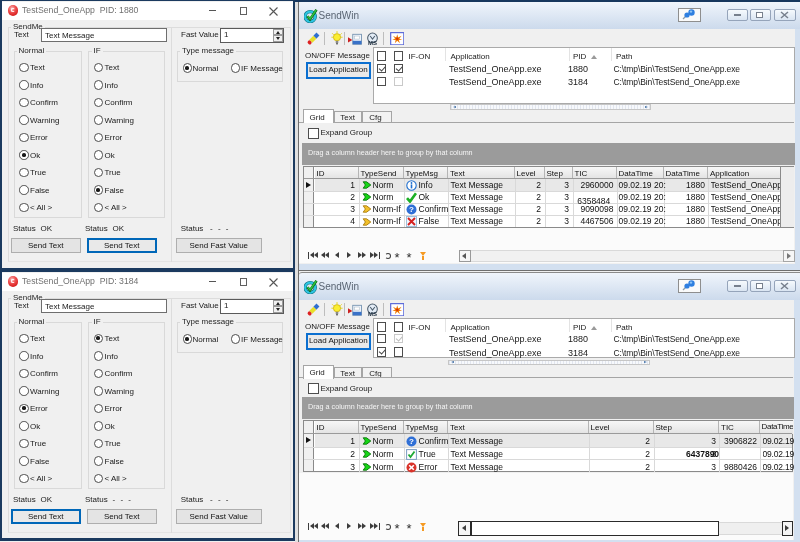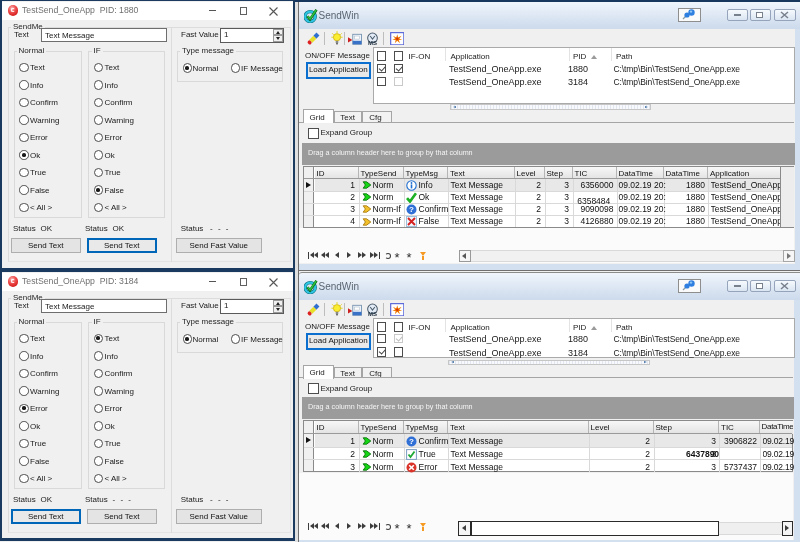--- a/index.html
+++ b/index.html
@@ -211,24 +211,24 @@
 <div class="gc" style="left:450.5px;top:204px;">Text Message</div>
 <div class="gc" style="left:450.5px;top:216.2px;">Text Message</div>
 <div class="gc" style="left:515px;top:179.6px;width:26px;text-align:right;">2</div>
 <div class="gc" style="left:515px;top:191.8px;width:26px;text-align:right;">2</div>
 <div class="gc" style="left:515px;top:204px;width:26px;text-align:right;">2</div>
 <div class="gc" style="left:515px;top:216.2px;width:26px;text-align:right;">2</div>
 <div class="gc" style="left:546px;top:179.6px;width:23px;text-align:right;">3</div>
 <div class="gc" style="left:546px;top:191.8px;width:23px;text-align:right;">3</div>
 <div class="gc" style="left:546px;top:204px;width:23px;text-align:right;">3</div>
 <div class="gc" style="left:546px;top:216.2px;width:23px;text-align:right;">3</div>
-<div class="gc" style="left:574px;top:179.6px;width:39.5px;text-align:right;">6356000</div>
+<div class="gc" style="left:574px;top:179.6px;width:39.5px;text-align:right;">2960000</div>
 <div class="gc" style="left:574px;top:196px;width:39.5px;text-align:center;">6358484</div>
 <div class="gc" style="left:574px;top:204px;width:39.5px;text-align:right;">9090098</div>
-<div class="gc" style="left:574px;top:216.2px;width:39.5px;text-align:right;">4126880</div>
+<div class="gc" style="left:574px;top:216.2px;width:39.5px;text-align:right;">4467506</div>
 <div class="gc" style="left:618.5px;top:179.6px;">09.02.19 20:</div>
 <div class="gc" style="left:618.5px;top:191.8px;">09.02.19 20:</div>
 <div class="gc" style="left:618.5px;top:204px;">09.02.19 20:</div>
 <div class="gc" style="left:618.5px;top:216.2px;">09.02.19 20:</div>
 <div class="gc" style="left:666px;top:179.6px;width:39px;text-align:right;">1880</div>
 <div class="gc" style="left:666px;top:191.8px;width:39px;text-align:right;">1880</div>
 <div class="gc" style="left:666px;top:204px;width:39px;text-align:right;">1880</div>
 <div class="gc" style="left:666px;top:216.2px;width:39px;text-align:right;">1880</div>
 <div class="gc" style="left:710.5px;top:179.6px;width:69px;overflow:hidden;">TestSend_OneApp.</div>
 <div class="gc" style="left:710.5px;top:191.8px;width:69px;overflow:hidden;">TestSend_OneApp.</div>
@@ -423,21 +423,21 @@
 <div class="gc" style="left:450.5px;top:448.8px;">Text Message</div>
 <div class="gc" style="left:450.5px;top:461.6px;">Text Message</div>
 <div class="gc" style="left:620px;top:436px;width:30px;text-align:right;">2</div>
 <div class="gc" style="left:620px;top:448.8px;width:30px;text-align:right;">2</div>
 <div class="gc" style="left:620px;top:461.6px;width:30px;text-align:right;">2</div>
 <div class="gc" style="left:686px;top:436px;width:30px;text-align:right;">3</div>
 <div class="gc" style="left:686px;top:448.8px;width:30px;text-align:right;">3</div>
 <div class="gc" style="left:686px;top:461.6px;width:30px;text-align:right;">3</div>
 <div class="gc" style="left:721px;top:436px;width:36px;text-align:right;">3906822</div>
 <div class="gc" style="left:686px;top:448.8px;width:36px;text-align:left;font-weight:bold;">6437890</div>
-<div class="gc" style="left:721px;top:461.6px;width:36px;text-align:right;">5737437</div>
+<div class="gc" style="left:721px;top:461.6px;width:36px;text-align:right;">9880426</div>
 <div class="gc" style="left:762.5px;top:436px;width:31px;overflow:hidden;letter-spacing:-0.2px;">09.02.19</div>
 <div class="gc" style="left:762.5px;top:448.8px;width:31px;overflow:hidden;letter-spacing:-0.2px;">09.02.19</div>
 <div class="gc" style="left:762.5px;top:461.6px;width:31px;overflow:hidden;letter-spacing:-0.2px;">09.02.19</div>
 
 <div class="a" style="left:298.7px;top:473px;width:494.8px;height:66.5px;background:#fbfbfb;"></div>
 <div class="bar" style="left:307.5px;top:523.3px;"></div>
 <div class="tri-l" style="left:309.5px;top:523.3px;"></div>
 <div class="tri-l" style="left:313.5px;top:523.3px;"></div>
 <div class="tri-l" style="left:320.5px;top:523.3px;"></div>
 <div class="tri-l" style="left:324.5px;top:523.3px;"></div>

